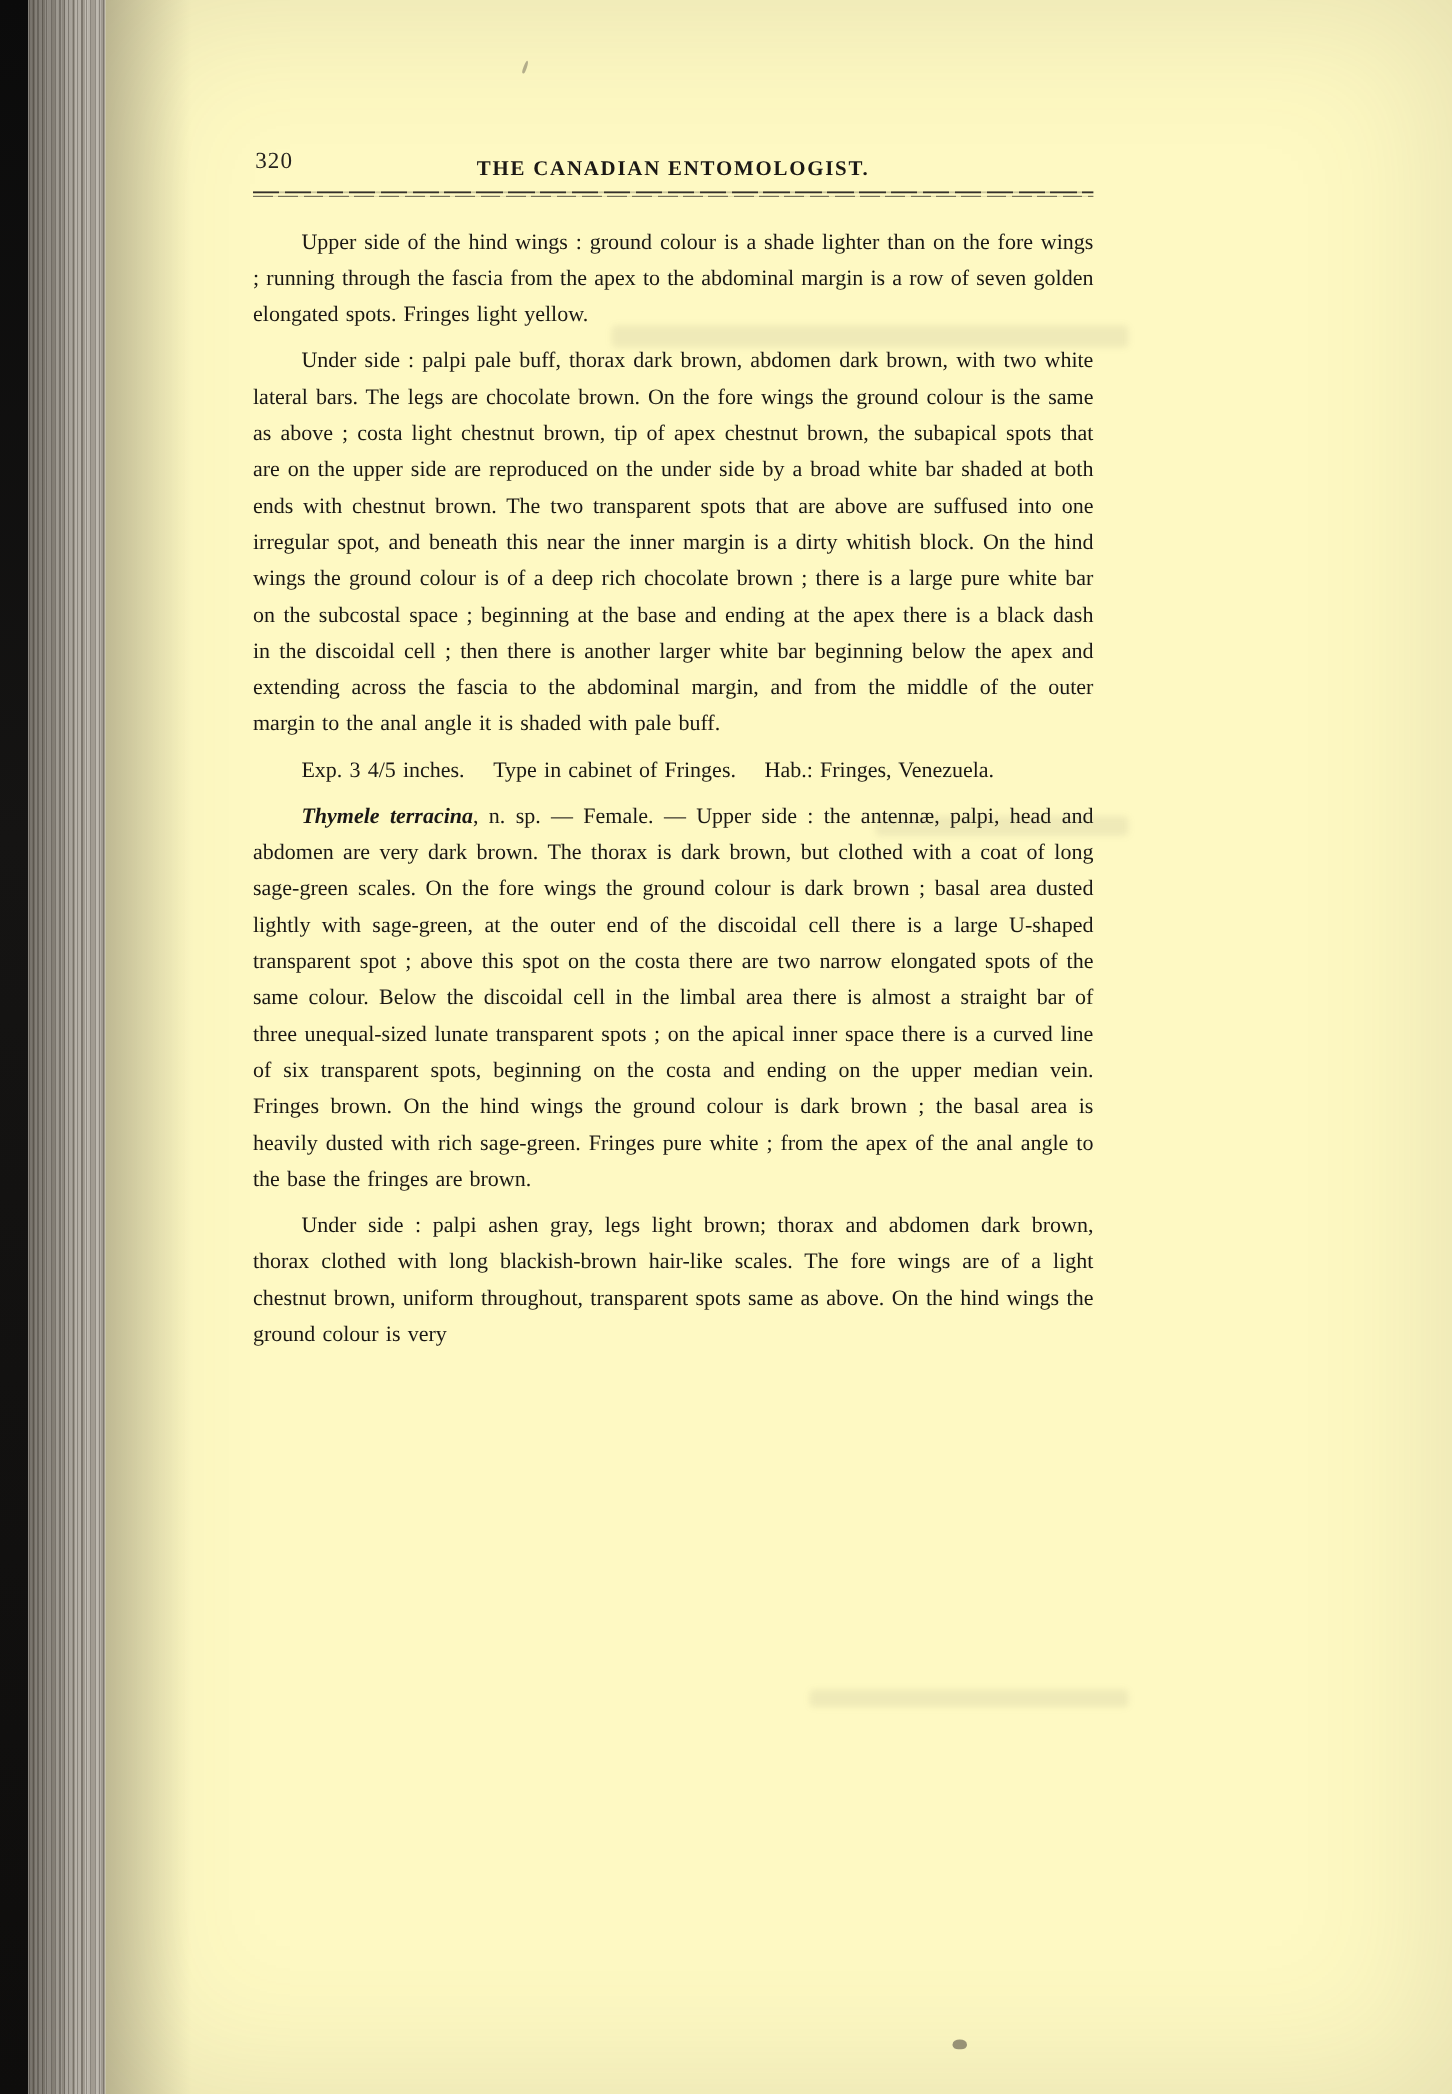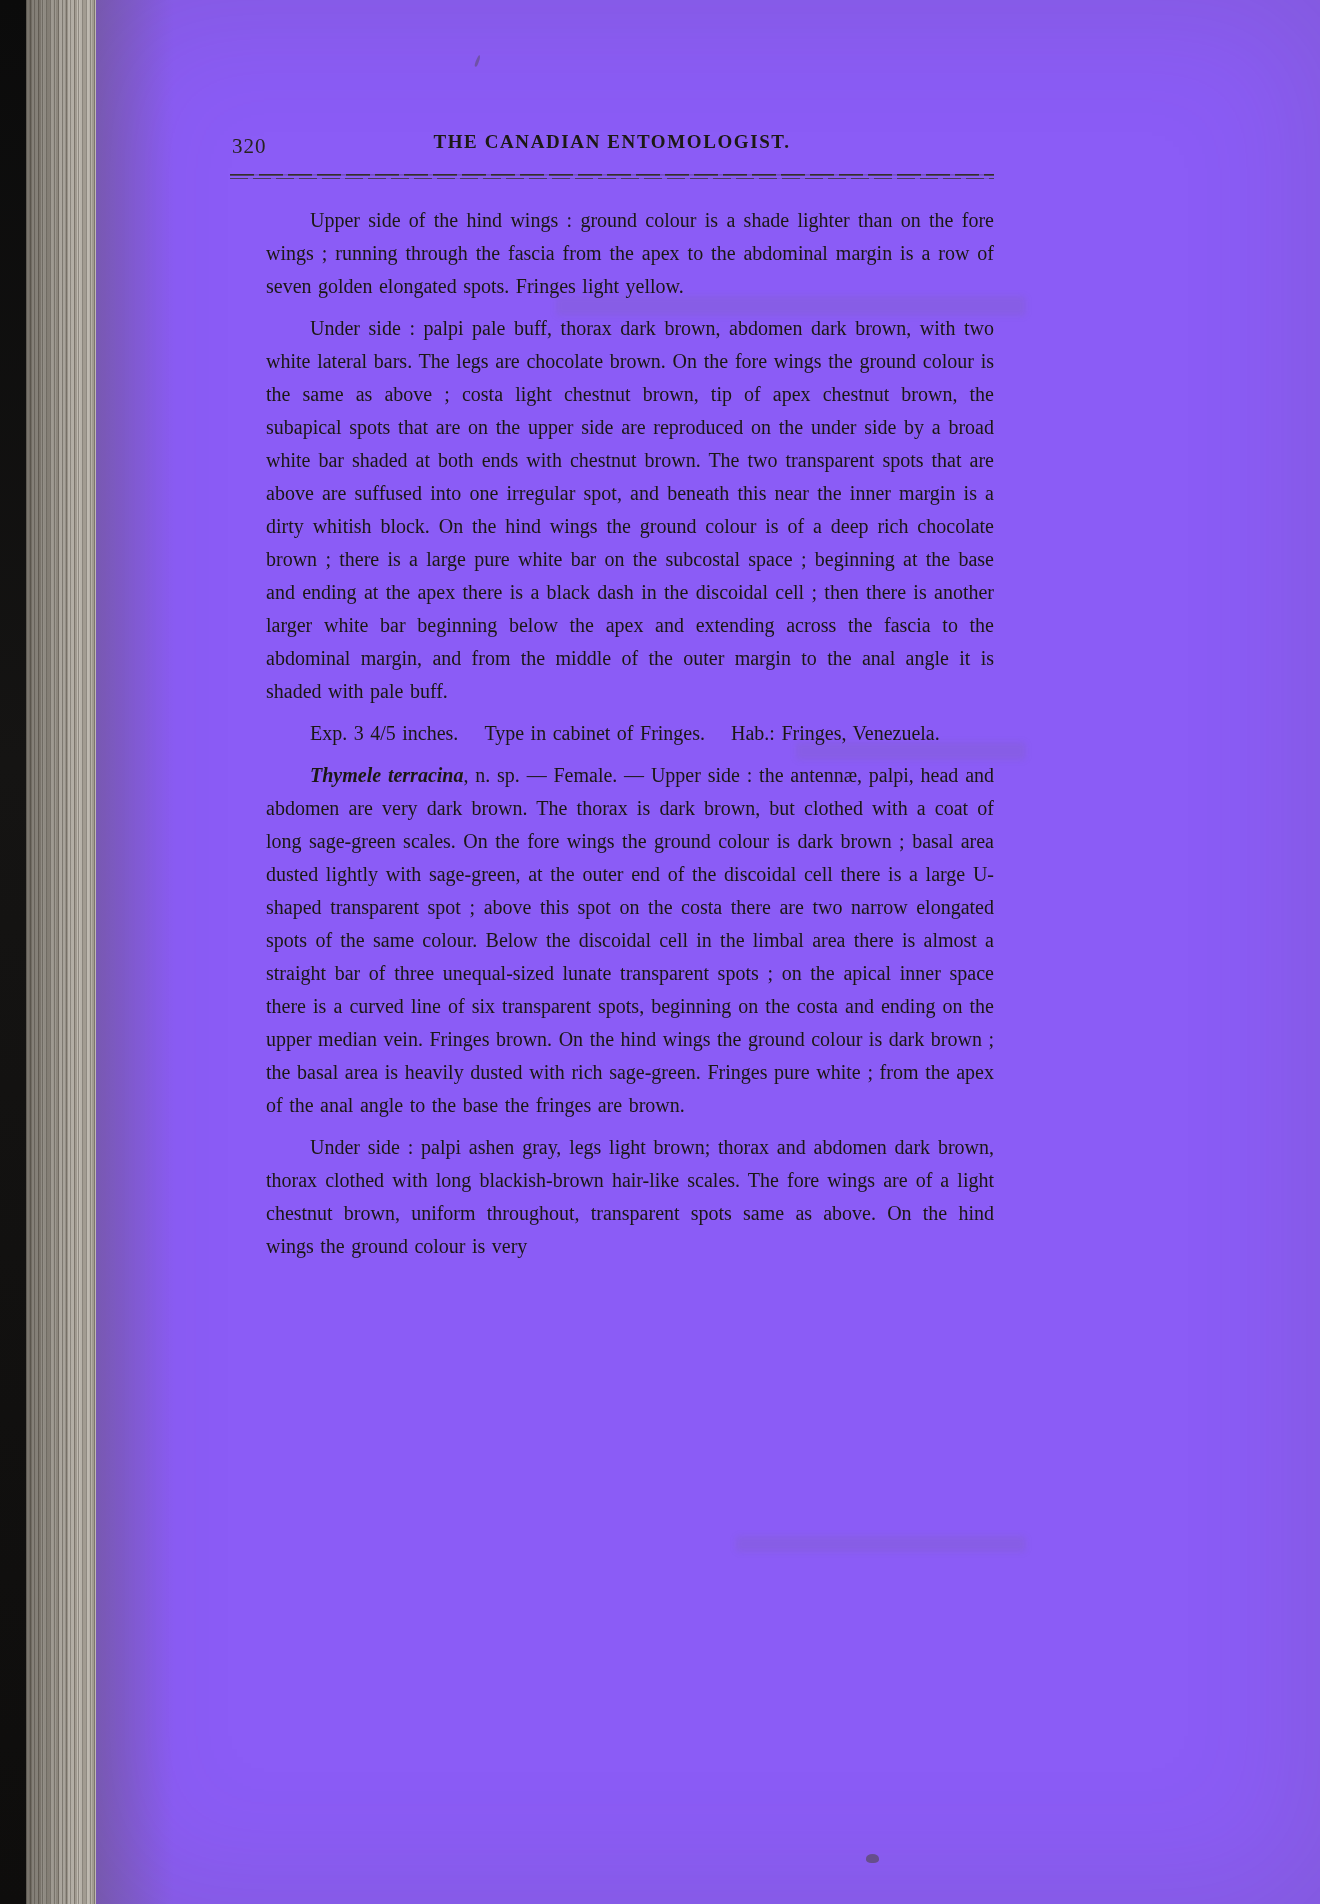--- a/index.html
+++ b/index.html
@@ -26,56 +26,56 @@
     position: absolute; left: 26px; top: 0; width: 70px; height: 100%;
     background:
       linear-gradient(90deg, rgba(40,36,30,.45), rgba(40,36,30,0) 70%),
       repeating-linear-gradient(90deg, rgba(66,60,52,.38) 0 1px, rgba(0,0,0,0) 1px 4px),
       repeating-linear-gradient(90deg, #b6b1a8 0 3px, #a19b91 3px 6px, #beb9b0 6px 9px),
       linear-gradient(180deg, #b2ada4 0%, #a8a399 50%, #b0aba2 100%);
   }
   
   .page {
     position: absolute; left: 96px; top: 0; right: 0; bottom: 0;
-    background: #8b5cf6;
+    background: #fef9c3;
     box-shadow: inset 0 0 140px rgba(88,80,66,.16);
   }
   .page::before { 
     content: "";
     position: absolute; left: 0; top: 0; width: 78px; height: 100%;
     background: linear-gradient(90deg, rgba(92,85,72,.34), rgba(92,85,72,0));
   }
   .content {
     position: absolute; left: 134px; top: 130px; width: 764px;
   }
   .header-row { position: relative; height: 44px; }
   .page-number {
     position: absolute; left: 2px; top: 4px;
     font-size: 21px; color: #26231f; letter-spacing: 1px;
   }
   .journal-title {
-    position: absolute; left: 50%; top: 1px; transform: translateX(-50%);
+    position: absolute; left: 50%; top: 13px; transform: translateX(-50%);
     font-weight: bold; font-size: 19px; letter-spacing: 1.6px;
     white-space: nowrap; color: #1c1915; text-align: center;
   }
   .rule {
     height: 5px; width: 100%;
     background:
       repeating-linear-gradient(90deg, #34302a 0 24px, rgba(52,48,42,.25) 24px 29px) 0 0 / 100% 1.7px no-repeat,
       repeating-linear-gradient(90deg, rgba(52,48,42,.75) 0 18px, rgba(52,48,42,.15) 18px 23px) 0 100% / 100% 1.3px no-repeat;
   }
   .body-text {
     margin-top: 25px;
     font-size: 20px;
     line-height: 33px;
     color: #1b1814;
     text-align: justify;
     word-spacing: 1.5px;
   }
-  .body-text p { text-indent: 44px; margin-bottom: 9px; margin-left: 36px; }
+  .body-text p { text-indent: 44px; margin-bottom: 9px; }
   .italic { font-style: italic; font-weight: bold; }
   .seg { margin-right: 26px; }
   .seg:last-child { margin-right: 0; }
   
   .artifact {
     position: absolute; background: rgba(112,103,88,.10);
     filter: blur(3px); border-radius: 4px; pointer-events: none;
   }
   .artifact.a1 { left: 460px; top: 296px; width: 470px; height: 20px; }
   .artifact.a2 { left: 700px; top: 742px; width: 230px; height: 18px; }

